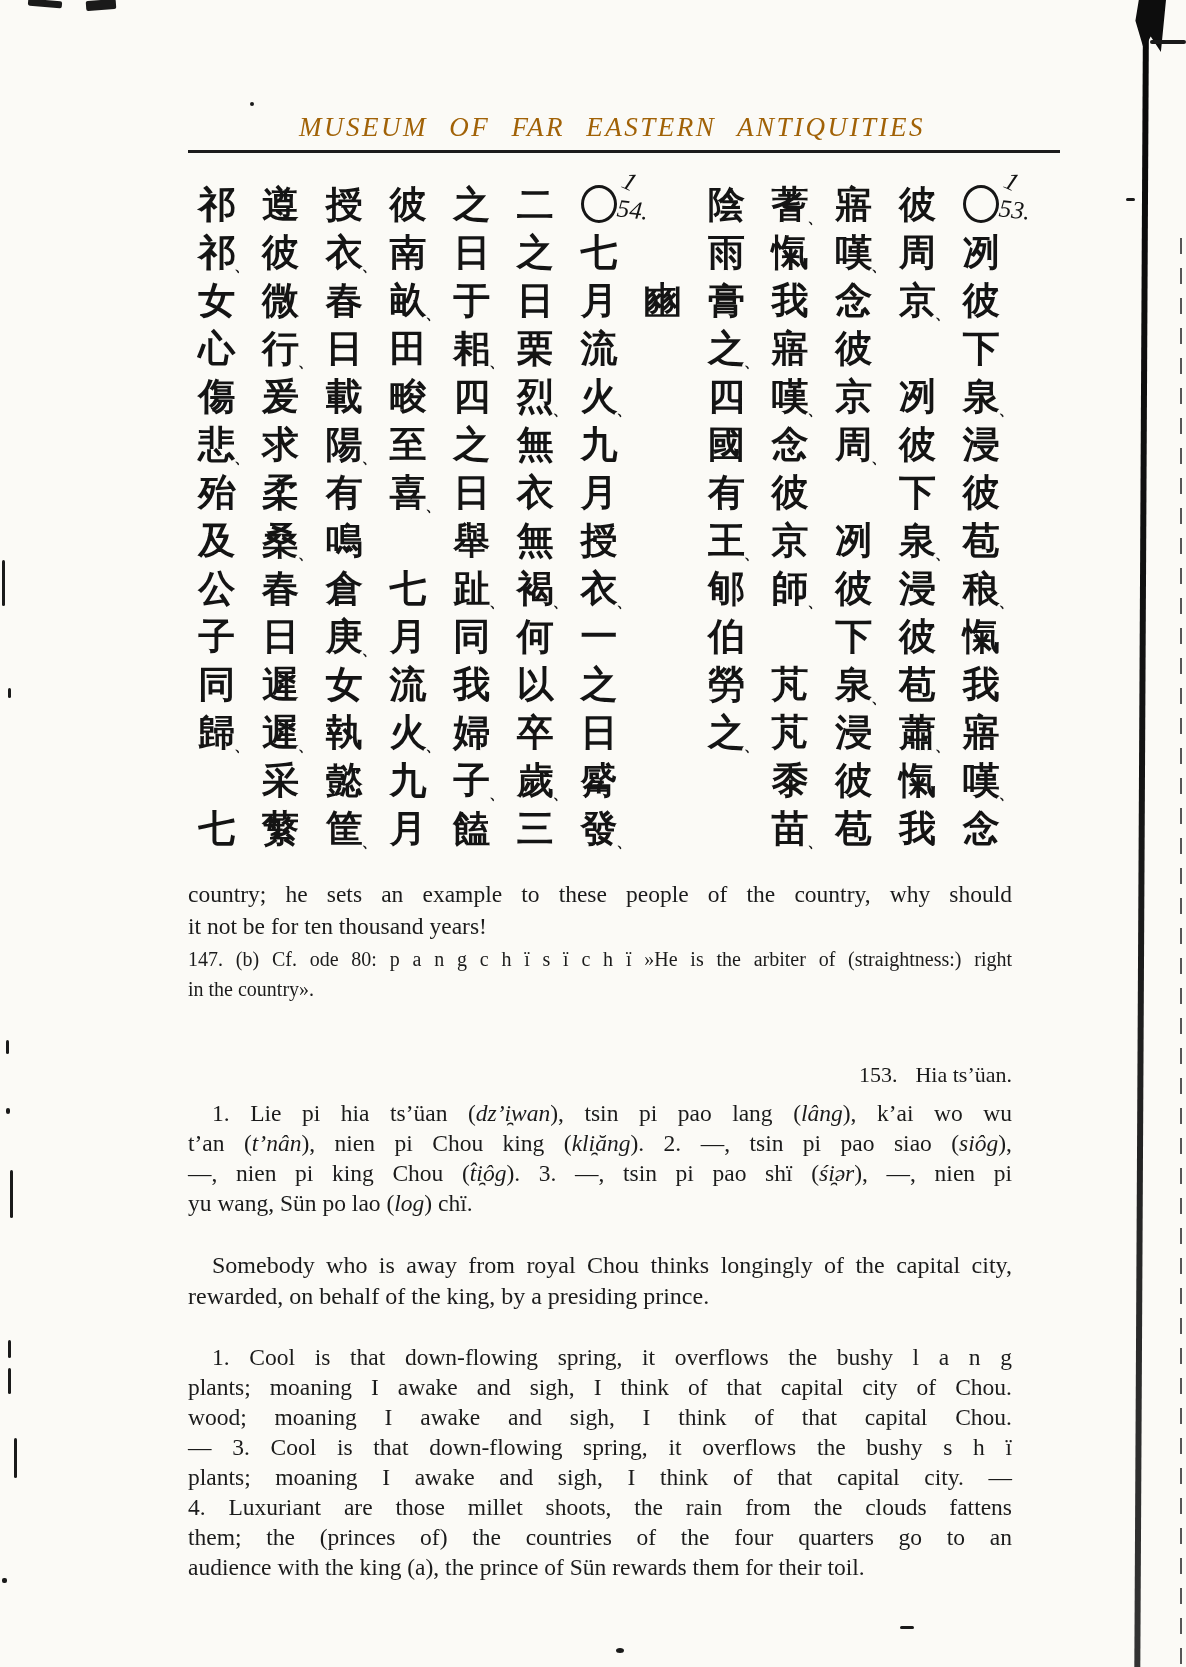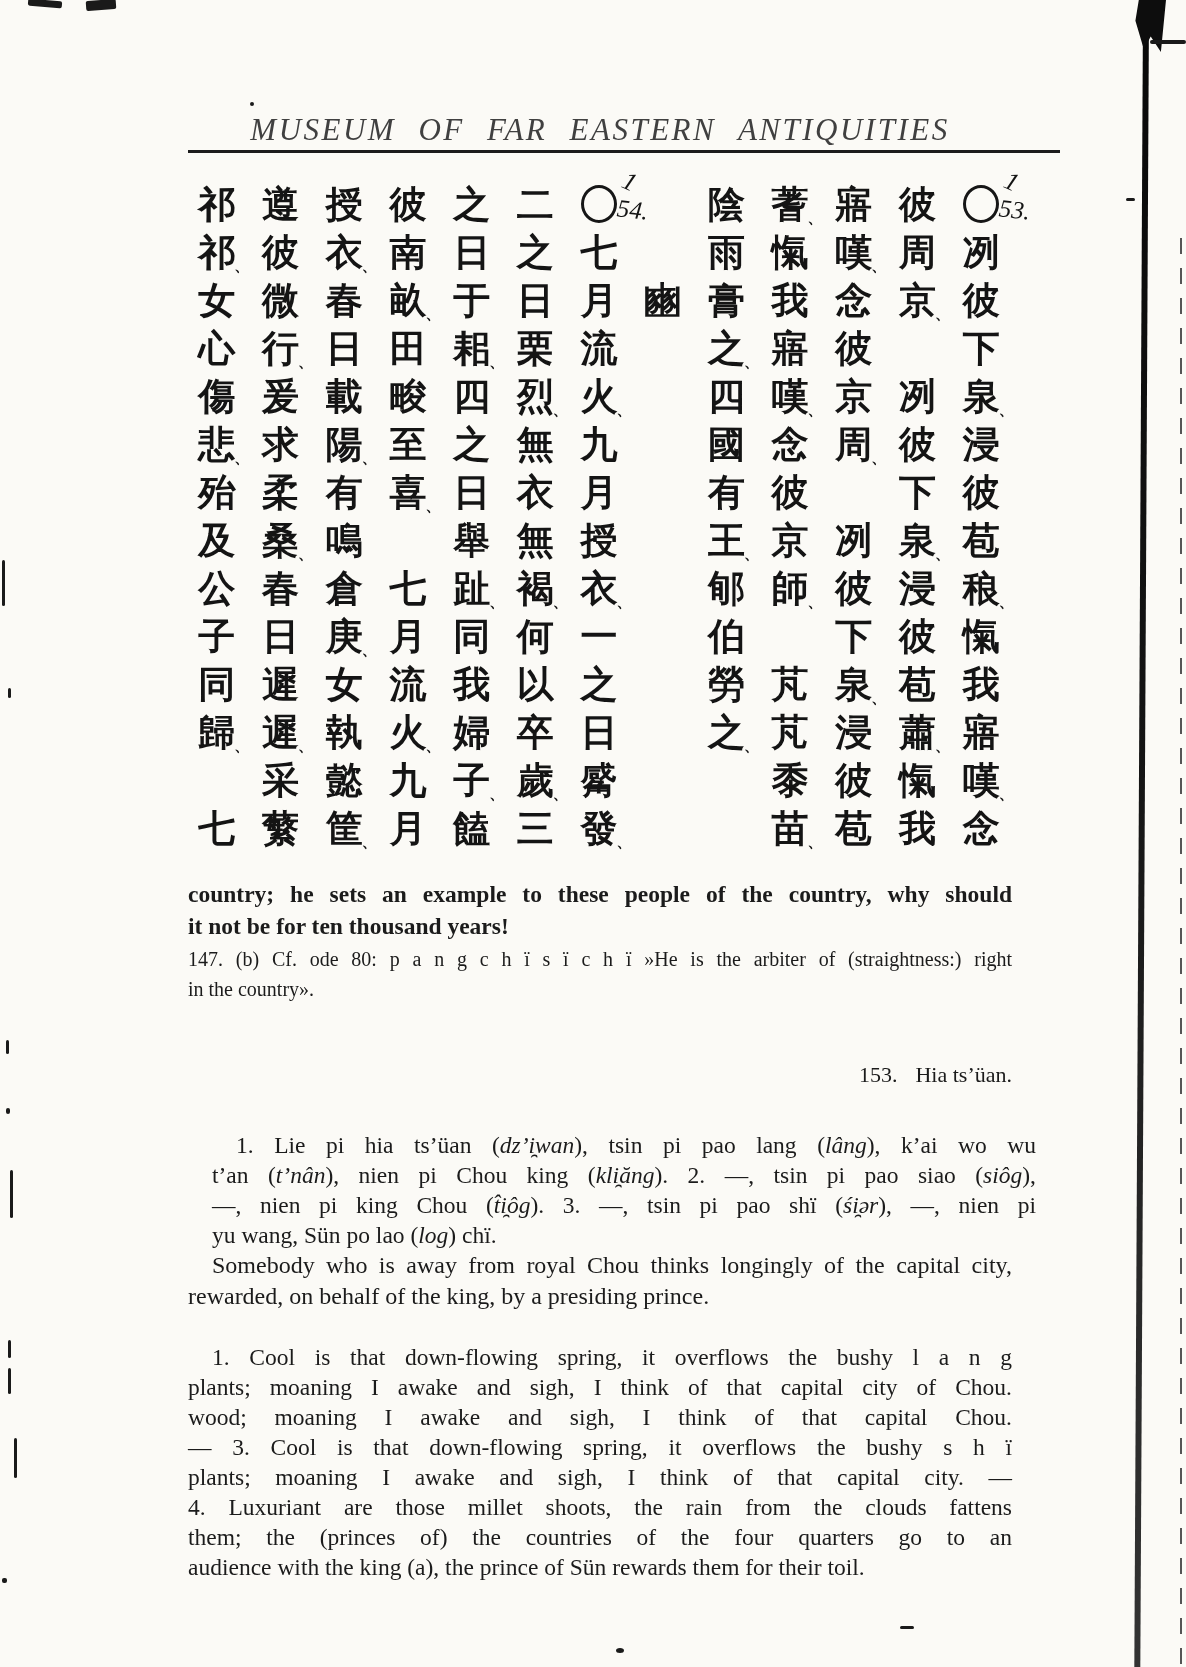--- a/index.html
+++ b/index.html
@@ -2,22 +2,22 @@
 <html><head>
 <meta charset="utf-8">
 <style>
   html,body{margin:0;padding:0;}
   body{
     width:1186px;height:1667px;position:relative;overflow:hidden;
     background:#fbfaf6;color:#1b1b1b;
     font-family:"Liberation Serif","DejaVu Serif",serif;
   }
   .running-head{
-    position:absolute;left:188px;top:112px;width:824px;text-align:center;
-    font-style:italic;font-size:31px;letter-spacing:2.5px;word-spacing:12px;color:#404040;
+    position:absolute;left:200px;top:112px;width:824px;text-align:center;
+    font-style:italic;font-size:27px;letter-spacing:2.5px;word-spacing:12px;color:#a16207;
   }
   .head-rule{position:absolute;left:188px;top:150px;width:872px;height:3px;background:#1c1c1c;}
   
   .poem{
     position:absolute;left:185px;top:180px;width:828px;height:676px;
     display:grid;grid-template-columns:repeat(13,1fr);direction:rtl;
   }
   .poem-col{display:grid;grid-template-rows:repeat(14,48px);justify-items:center;align-items:center;direction:ltr;}
   .cell{
     position:relative;font-size:37px;line-height:1;font-weight:600;color:#141414;
@@ -31,25 +31,25 @@
   }
   .num-digits{
     position:absolute;left:36px;top:12px;font-size:25px;font-style:italic;font-weight:400;white-space:nowrap;
     transform:rotate(6deg);font-family:"Liberation Serif",serif;
   }
   
   .textcol{position:absolute;left:188px;width:824px;}
   .pline{text-align:justify;text-align-last:justify;white-space:normal;}
   .pline.lastline{text-align-last:auto;}
   .pline.indent{text-indent:24px;}
-  .para-cont{top:878px;font-size:23.5px;line-height:32px;font-weight:bold;}
+  .para-cont{top:878px;font-size:23.5px;line-height:32px;}
   .footnote{top:944px;font-size:20px;line-height:30px;}
   .heading{top:1062px;text-align:right;font-weight:normal;font-size:22px;}
   .heading .hsp{display:inline-block;width:18px;}
-  .translit{top:1130px;font-size:23.5px;line-height:30px;margin-left:24px;}
+  .translit{top:1098px;font-size:23.5px;line-height:30px;}
   .summary{top:1250px;font-size:24px;line-height:31px;}
   .translation{top:1342px;font-size:23.5px;line-height:30px;}
   
   .mark{position:absolute;background:#1a1a1a;border-radius:2px;}
   .edge-line-main{
     position:absolute;left:1143px;top:8px;width:6px;height:1659px;
     background:linear-gradient(180deg,#090909 0%,#141414 45%,#2a2a2a 80%,#333 100%);
     transform:rotate(0.3deg);transform-origin:top center;
   }
   .edge-line-thin{

